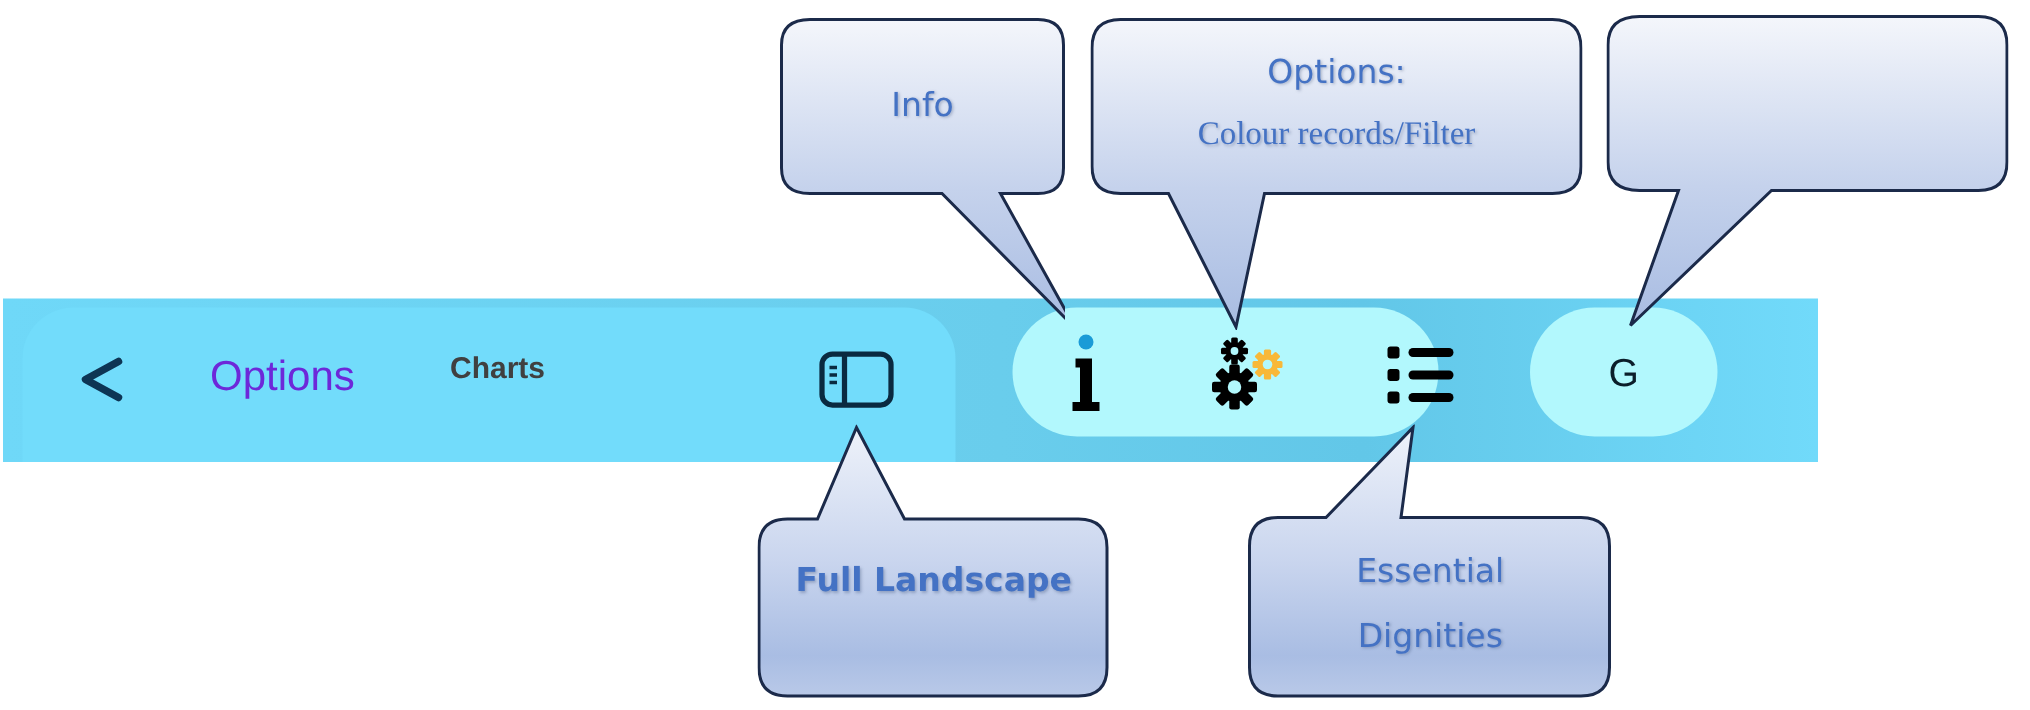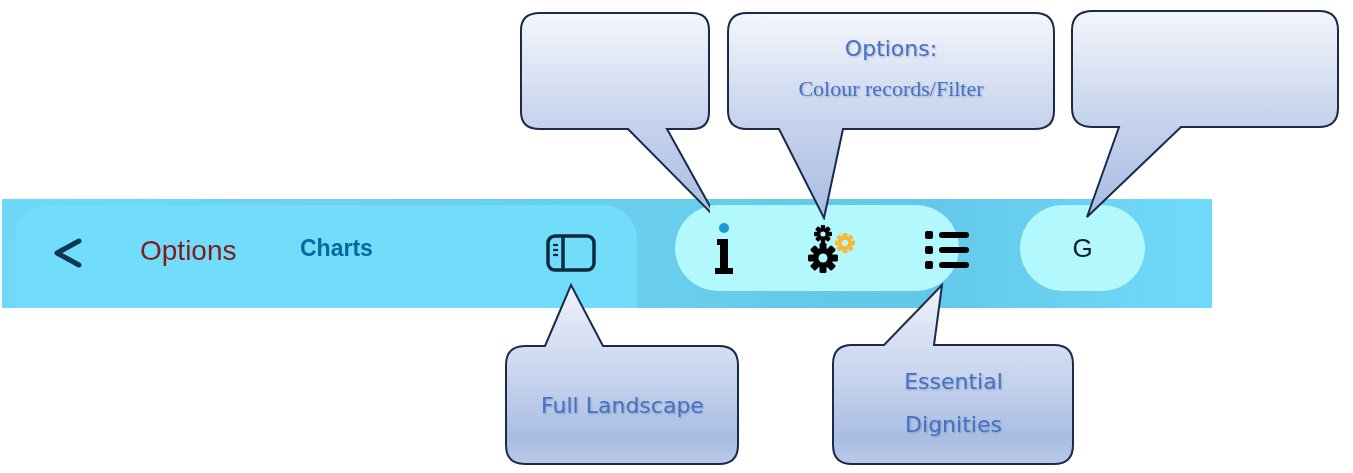--- a/index.html
+++ b/index.html
@@ -3,22 +3,22 @@
 <meta charset="utf-8">
 <style>
   html, body { margin:0; padding:0; }
   body { width:1353px; height:473px; background:#ffffff; position:relative; overflow:hidden;
          font-family:"Liberation Sans", sans-serif; }
   .toolbar { position:absolute; left:2px; top:199px; width:1210px; height:109px;
              background:linear-gradient(90deg,#6fd8f8 0%,#69cdec 55%,#62c7e8 75%,#71dafa 100%); }
   .left-panel { position:absolute; left:13px; top:6px; width:622px; height:103px;
                 background:#72dcfb; border-top-left-radius:34px; border-top-right-radius:34px; }
   .back { position:absolute; left:32px; top:28px; width:40px; height:40px; cursor:pointer; }
-  .nav-options { position:absolute; left:125px; top:30px; font-size:28px; color:#7f1d1d; cursor:pointer; }
-  .nav-charts { position:absolute; left:285px; top:30px; font-size:23px; font-weight:bold; color:#0369a1; }
+  .nav-options { position:absolute; left:125px; top:30px; font-size:28px; color:#6d28d9; cursor:pointer; }
+  .nav-charts { position:absolute; left:285px; top:30px; font-size:20px; font-weight:bold; color:#404040; }
   .landscape { position:absolute; left:530px; top:27px; width:52px; height:44px; cursor:pointer; }
   .pill { position:absolute; background:#b2f8fd; border-radius:44px; }
   .pill-main { left:673px; top:6px; width:284px; height:86px; }
   .pill-g { left:1018px; top:6px; width:125px; height:86px; }
   .pbtn { position:absolute; cursor:pointer; }
   .g-label { position:absolute; left:0; right:0; top:28px; text-align:center; font-size:26px; color:#0b1e2a; }
   .callout { position:absolute; overflow:visible; }
   .callout-text { position:absolute; left:0; right:0; text-align:center; color:#4472c4;
                   font-family:"DejaVu Sans", sans-serif; font-size:22px; line-height:33px;
                   text-shadow:1px 1px 2px rgba(60,80,120,0.35); }
@@ -117,41 +117,42 @@
 
   <div class="pill pill-g">
     <span class="g-label">G</span>
   </div>
 </div>
 
 <div class="callout" style="left:520px;top:12px;width:190px;height:208px;">
   <svg width="190" height="208" viewBox="0 0 190 208" style="position:absolute;left:0;top:0">
     <path d="M20,1 H172 Q189,1 189,18 V100 Q189,117 172,117 H147 L197,207 L108,117 H20 Q1,117 1,100 V18 Q1,1 20,1 Z" fill="url(#cg)" stroke="#1b2a4a" stroke-width="2"></path>
   </svg>
+  <div class="callout-text" style="top:42px;">Info</div>
 </div>
 
 <div class="callout" style="left:727px;top:12px;width:328px;height:208px;">
   <svg width="328" height="208" viewBox="0 0 328 208" style="position:absolute;left:0;top:0">
     <path d="M20,1 H308 Q327,1 327,20 V99 Q327,117 308,117 H116 L97,206 L52,117 H20 Q1,117 1,99 V20 Q1,1 20,1 Z" fill="url(#cg)" stroke="#1b2a4a" stroke-width="2"></path>
   </svg>
   <div class="callout-text" style="top:20px;">Options:</div>
   <div class="callout-text" style="top:60px;font-family:Liberation Serif, serif;">Colour records/Filter</div>
 </div>
 
 <div class="callout" style="left:1071px;top:10px;width:268px;height:210px;">
   <svg width="268" height="210" viewBox="0 0 268 210" style="position:absolute;left:0;top:0">
     <path d="M22,1 H248 Q267,1 267,20 V98 Q267,117 248,117 H110 L16,207 L48,117 H22 Q1,117 1,98 V20 Q1,1 22,1 Z" fill="url(#cg)" stroke="#1b2a4a" stroke-width="2"></path>
   </svg>
 </div>
 
 <div class="callout" style="left:505px;top:283px;width:235px;height:183px;">
   <svg width="235" height="183" viewBox="0 0 235 183" style="position:absolute;left:0;top:0">
     <path d="M20,63 H40 L66,2 L98,63 H214 Q233,63 233,82 V162 Q233,181 214,181 H20 Q1,181 1,162 V82 Q1,63 20,63 Z" fill="url(#cg2)" stroke="#1b2a4a" stroke-width="2"></path>
   </svg>
-  <div class="callout-text" style="top:106px;">Full Landscape</div>
+  <div class="callout-text" style="top:88px;font-weight:bold;">Full Landscape</div>
 </div>
 
 <div class="callout" style="left:832px;top:283px;width:243px;height:183px;">
   <svg width="243" height="183" viewBox="0 0 243 183" style="position:absolute;left:0;top:0">
     <path d="M20,62 H52 L110,2 L102,62 H222 Q241,62 241,81 V162 Q241,181 222,181 H20 Q1,181 1,162 V81 Q1,62 20,62 Z" fill="url(#cg2)" stroke="#1b2a4a" stroke-width="2"></path>
   </svg>
   <div class="callout-text" style="top:82px;">Essential</div>
   <div class="callout-text" style="top:125px;">Dignities</div>
 </div>
 

